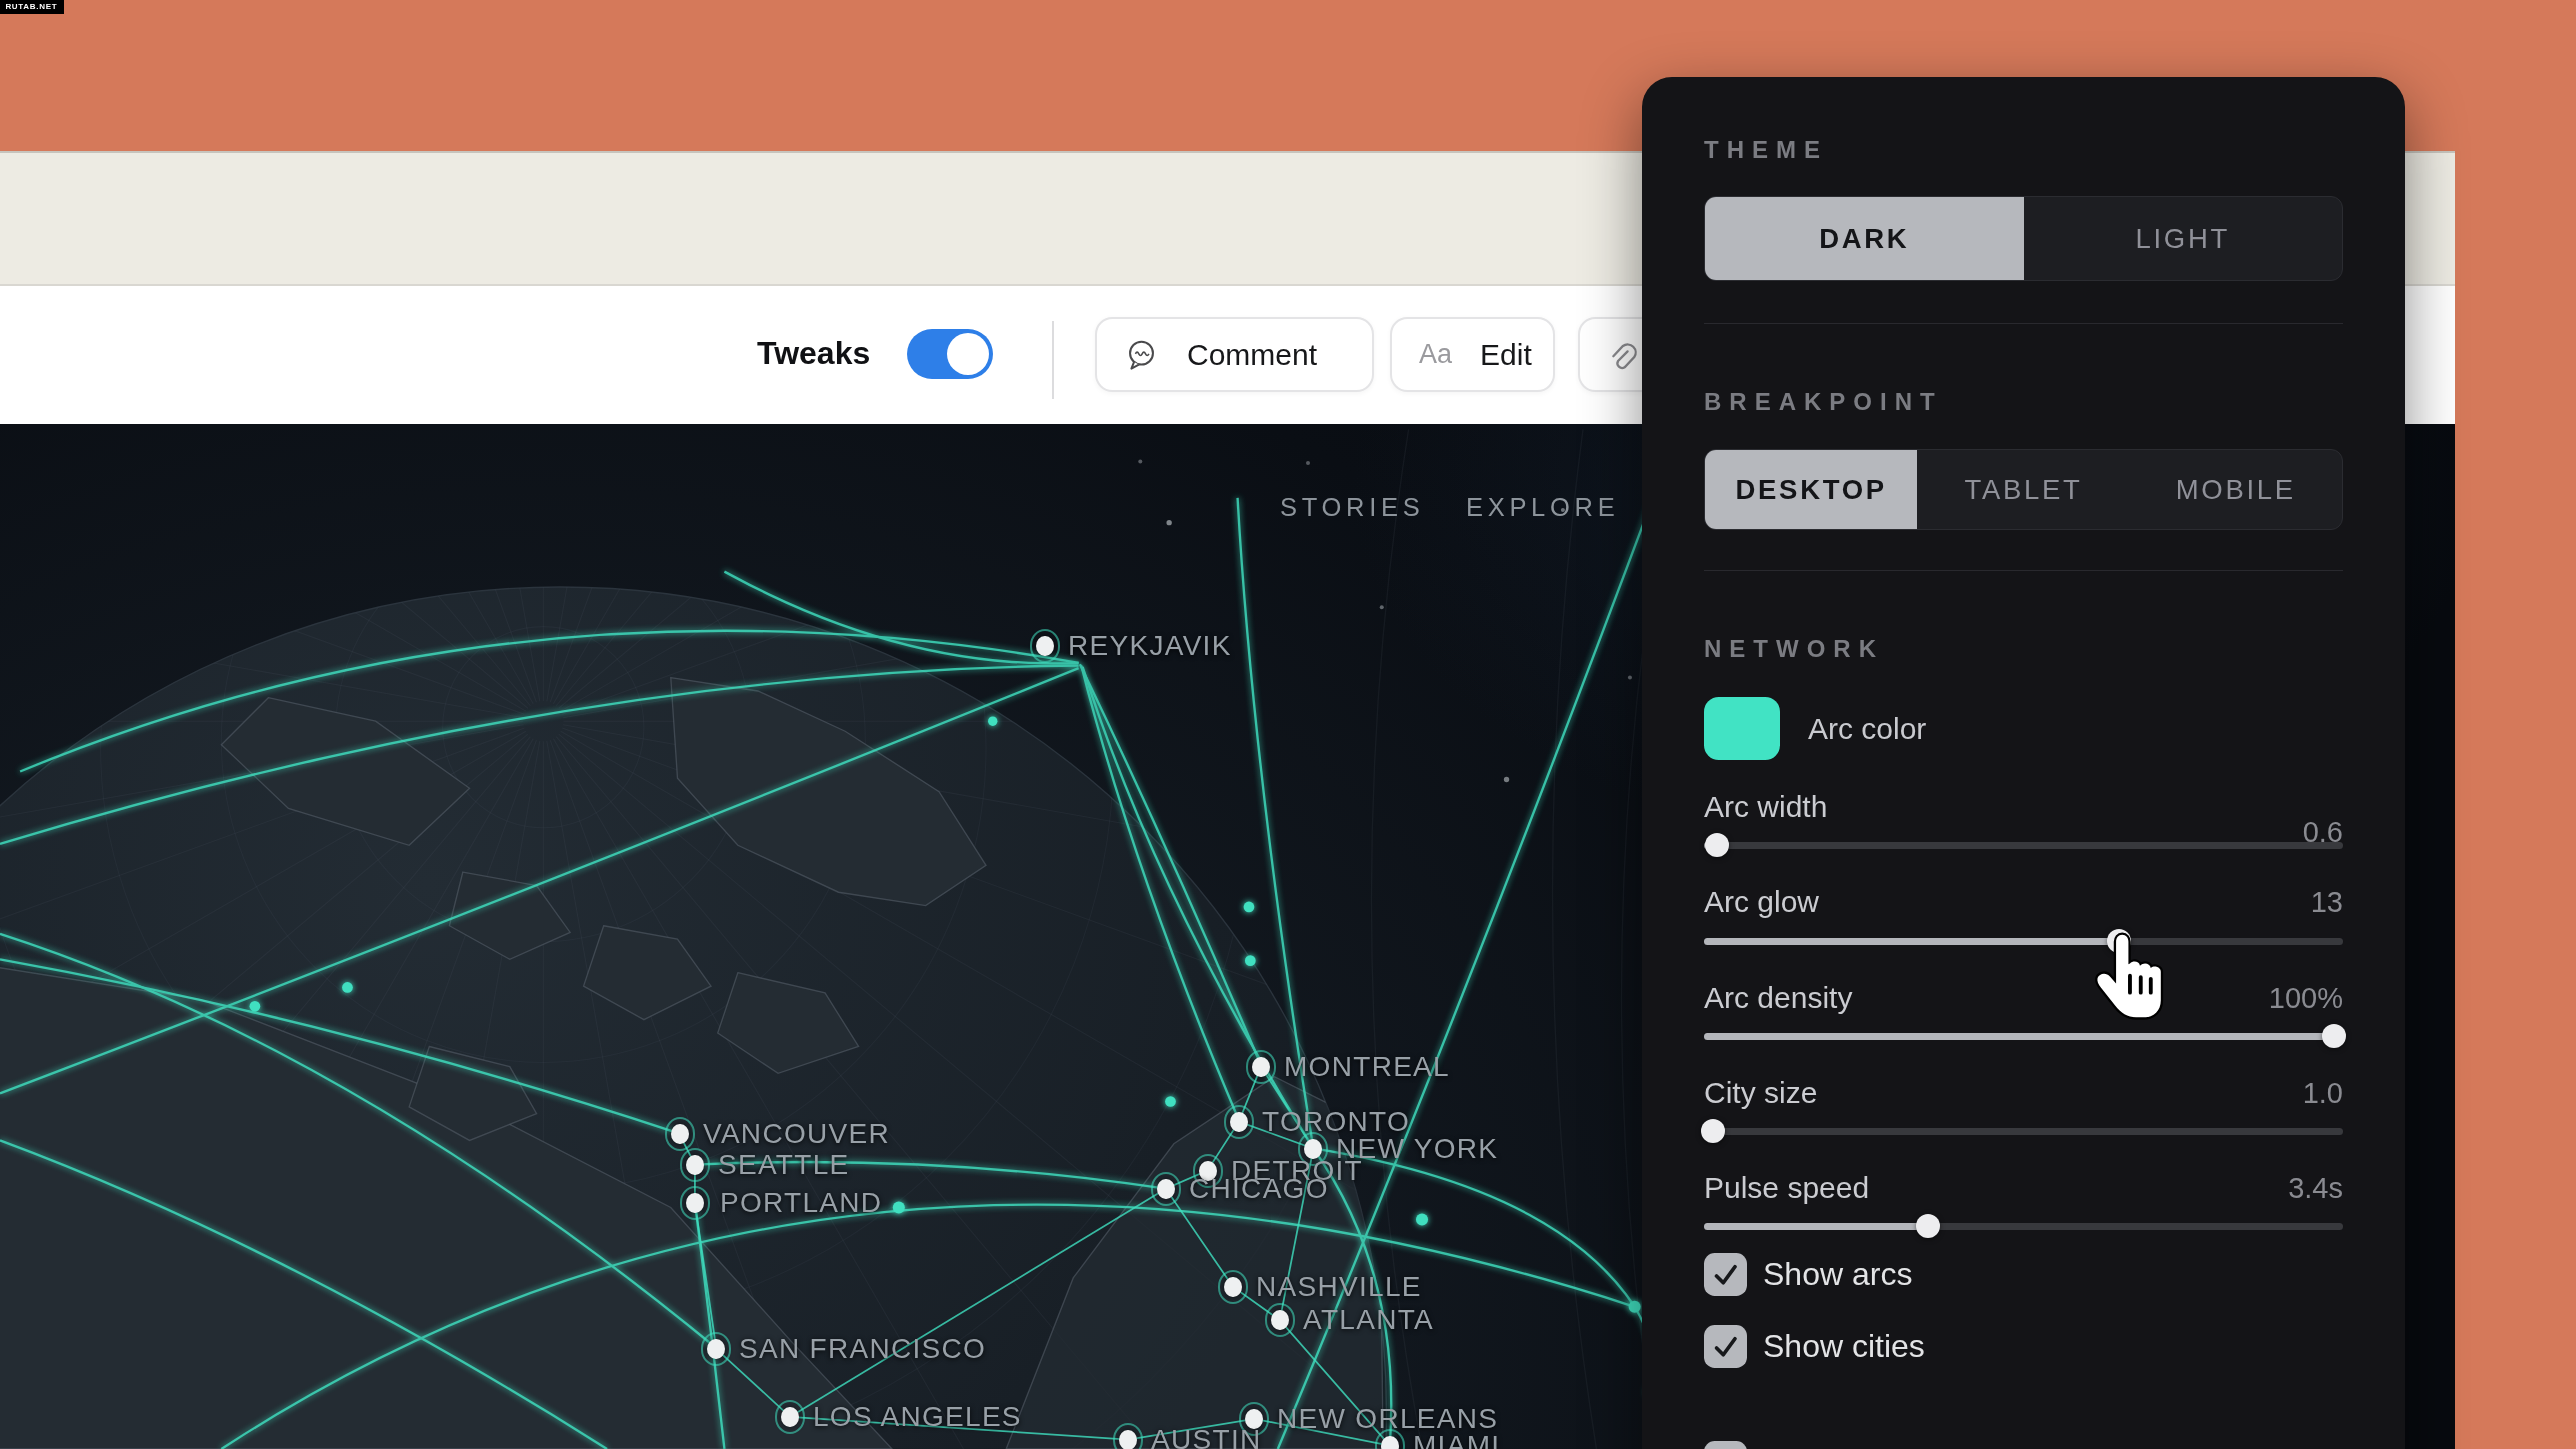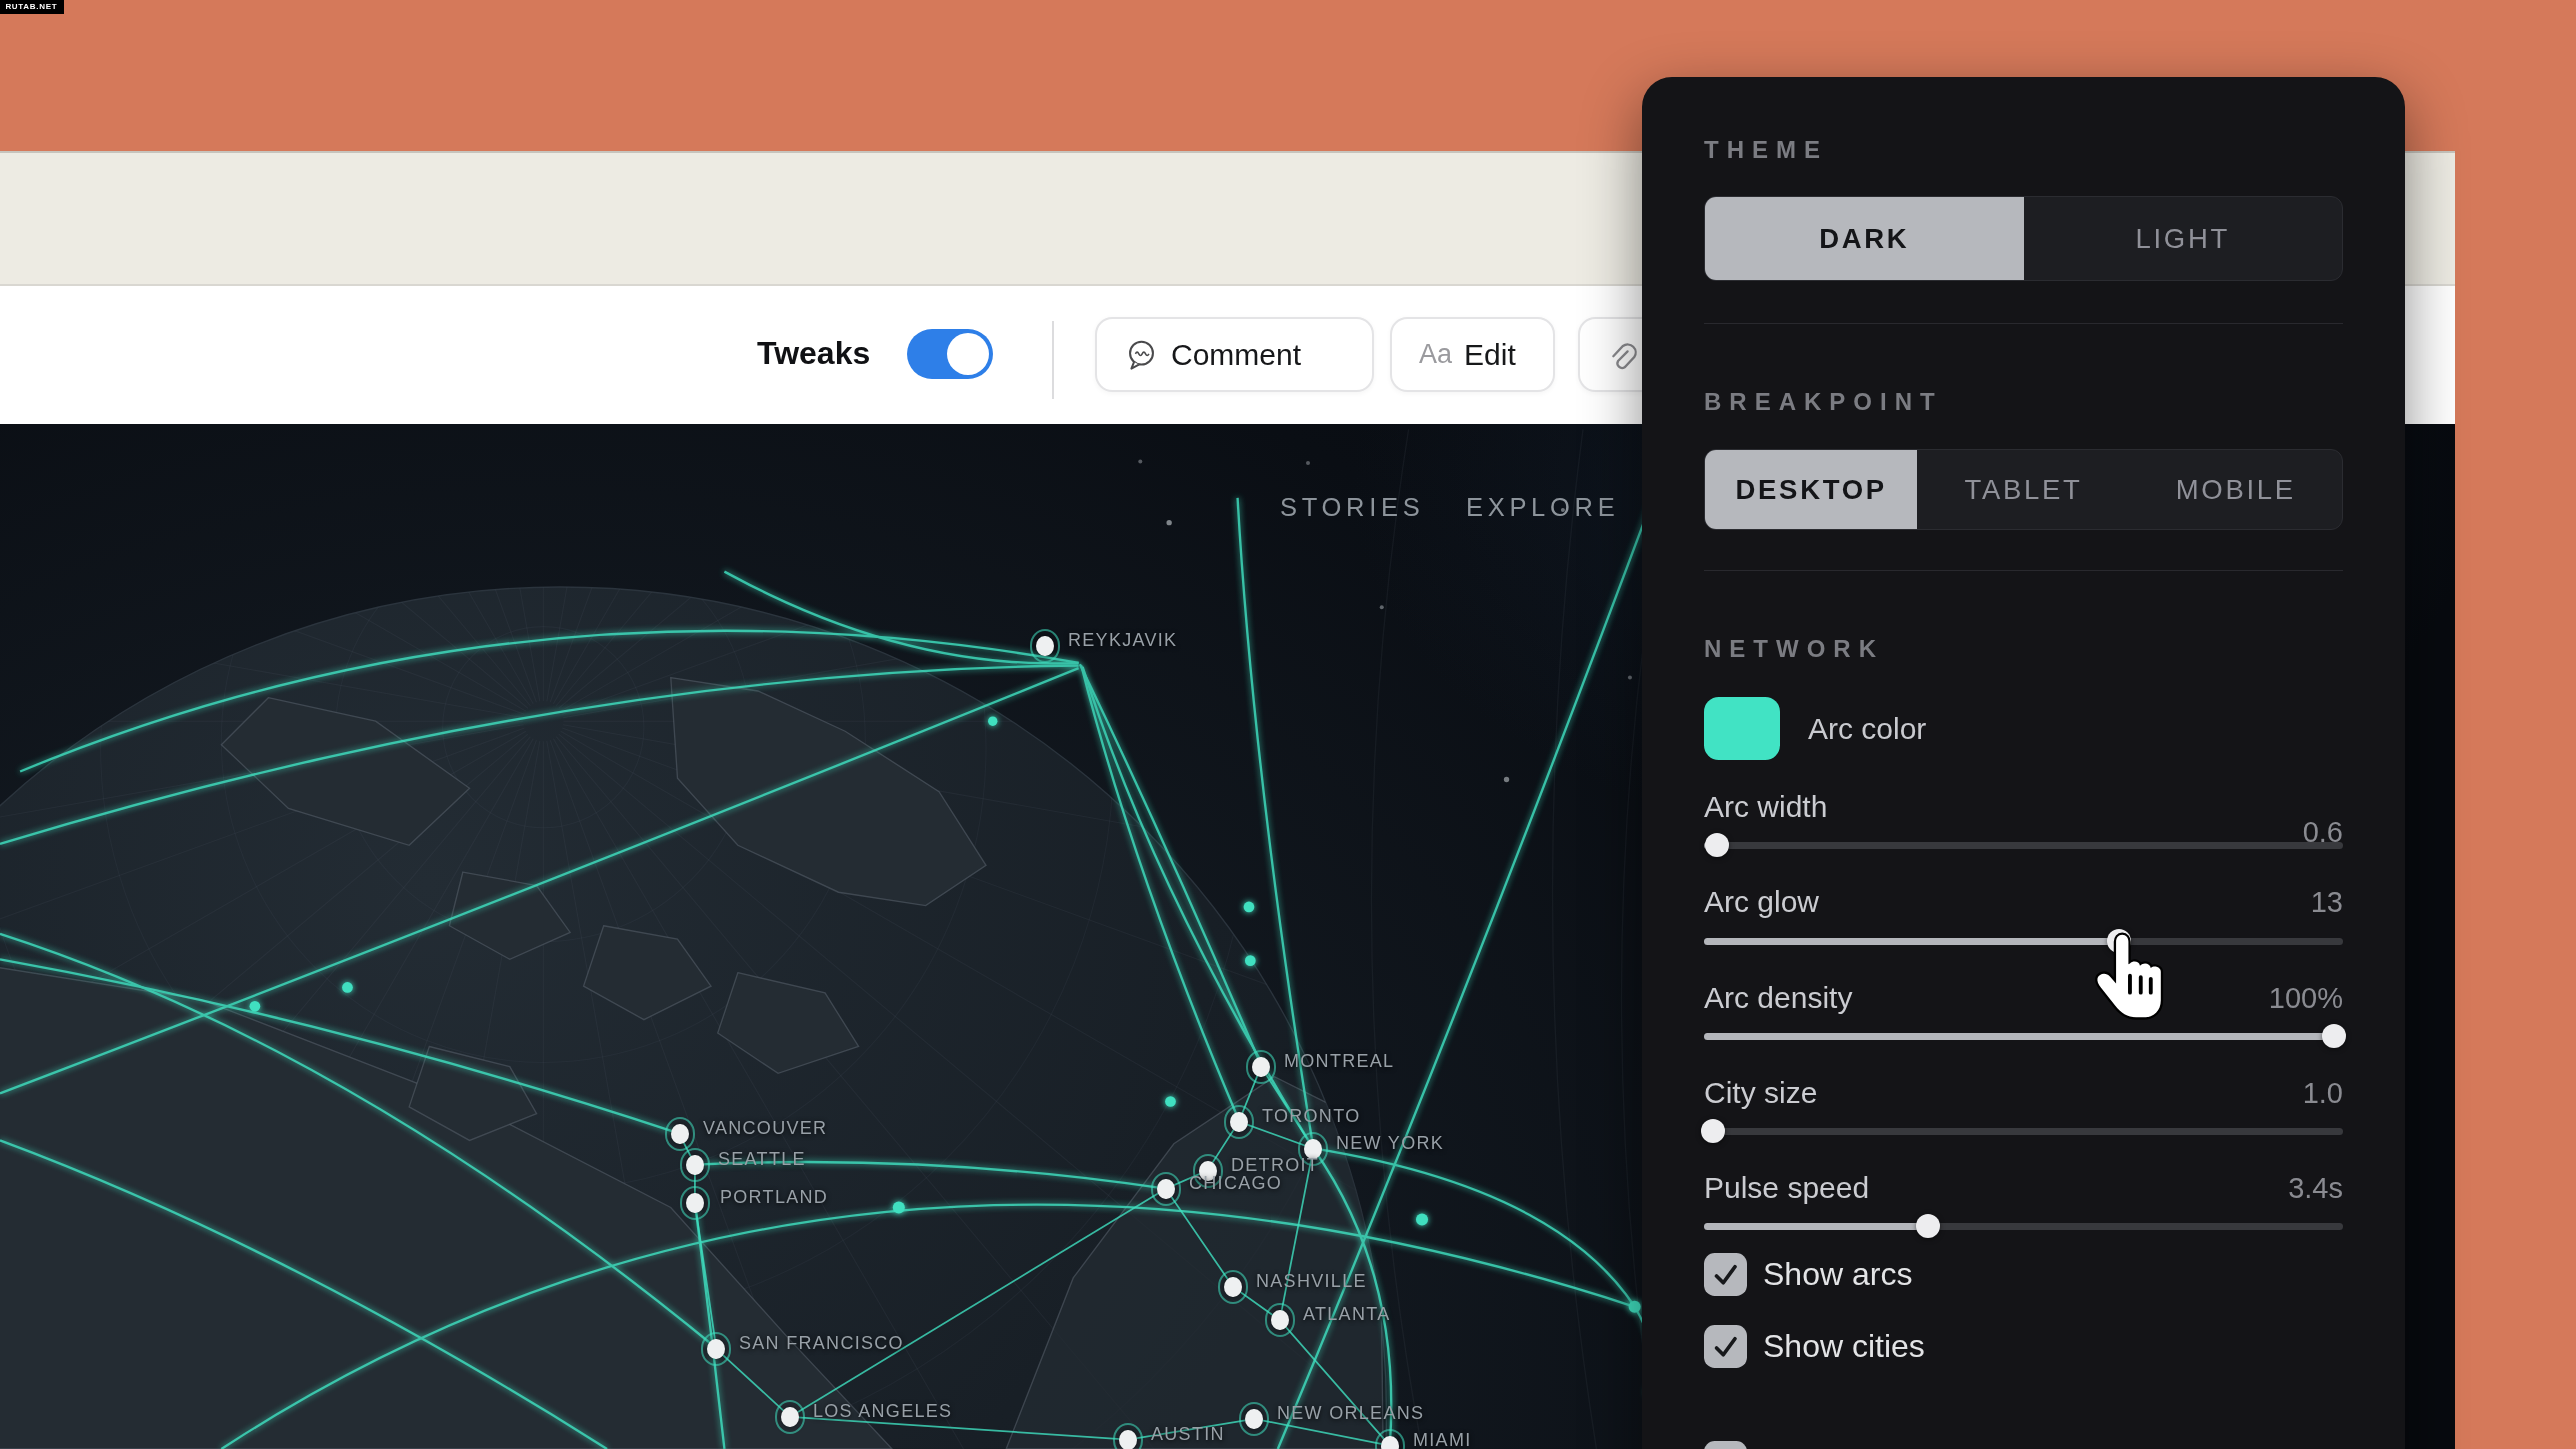--- a/index.html
+++ b/index.html
@@ -23,42 +23,42 @@
   .watermark{position:absolute;left:0;top:0;background:#000;color:#fff;
     font-size:8px;font-weight:700;letter-spacing:0.7px;padding:2px 6.7px 2.7px 5.4px;z-index:60}
   
   .toolbar{position:absolute;left:0;top:284px;width:2455px;height:140px;z-index:5}
   .tweaks-label{position:absolute;left:757px;top:335px;font-size:32px;font-weight:700;color:#101114;z-index:6}
   .toggle{position:absolute;left:907px;top:329px;width:86px;height:50px;border-radius:25px;
     background:#2e7fe8;z-index:6}
   .toggle .knob{position:absolute;right:4px;top:4px;width:42px;height:42px;border-radius:50%;background:#fff}
   .tb-divider{position:absolute;left:1052px;top:321px;width:2px;height:78px;background:#dcdcde;z-index:6}
   .tb-btn{position:absolute;top:317px;height:75px;background:#fff;border:2px solid #e4e4e6;border-radius:17.4px;
-    display:flex;align-items:center;gap:12px;padding:0 27px;box-sizing:border-box;
+    display:flex;align-items:center;gap:28px;padding:0 27px;box-sizing:border-box;
     font-size:30px;font-weight:500;color:#17181a;z-index:6;box-shadow:0 1.3px 5.4px rgba(0,0,0,.04)}
   .btn-comment{left:1095px;width:279px}
   .btn-edit{left:1390px;width:165px}
   .btn-attach{left:1578px;width:107px;justify-content:flex-start}
   .aa-icon{font-size:27px;color:#9a9a9e;font-weight:400}
   
   .globe{position:absolute;left:0;top:424px;width:2455px;height:1025px;overflow:hidden;z-index:1;
     background:
       radial-gradient(939px 604px at 78% 6%, rgba(23,36,52,.55), rgba(0,0,0,0) 60%),
       radial-gradient(1744px 1476px at 22% 95%, #1a222a 0%, #12181f 45%, #0a0e14 78%, #070a0f 100%);
   }
   .globe svg{position:absolute;left:0;top:0}
   .gnav{position:absolute;top:69px;font-size:25.5px;letter-spacing:4.7px;color:#8d949b;z-index:3;cursor:pointer}
   .gnav.stories{left:1280px}
   .gnav.explore{left:1466px}
   .city{position:absolute;z-index:3}
   .cdot{position:absolute;width:17.4px;height:20px;border-radius:50%;background:#eef0f1;
     box-shadow:0 0 6.7px rgba(0,0,0,.6)}
   .cdot::after{content:"";position:absolute;inset:-6.7px;border:2px solid var(--accent);
     border-radius:50%;opacity:.55}
-  .clabel{position:absolute;font-size:18px;letter-spacing:1.3px;color:#98a0a7;white-space:nowrap;
+  .clabel{position:absolute;font-size:28px;letter-spacing:1.3px;color:#98a0a7;white-space:nowrap;
     text-shadow:0 1.3px 5.4px rgba(0,0,0,.9)}
   
   .panel{position:absolute;left:1642px;top:77px;width:763px;height:1422px;background:var(--panel);
     border-radius:30px;z-index:40;box-shadow:0 20px 60px rgba(0,0,0,.45)}
   .pc{position:absolute;left:62px;width:639px}
   .phead{font-size:24px;font-weight:700;letter-spacing:8px;color:#7b7c82}
   .seg{height:85px;background:#1d1e22;border:1.3px solid #2b2c31;border-radius:12px;
     display:flex;overflow:hidden;box-sizing:border-box}
   .seg .segbtn{flex:1;display:flex;align-items:center;justify-content:center;
     background:none;border:none;color:#909199;font-family:"Liberation Sans",sans-serif;

